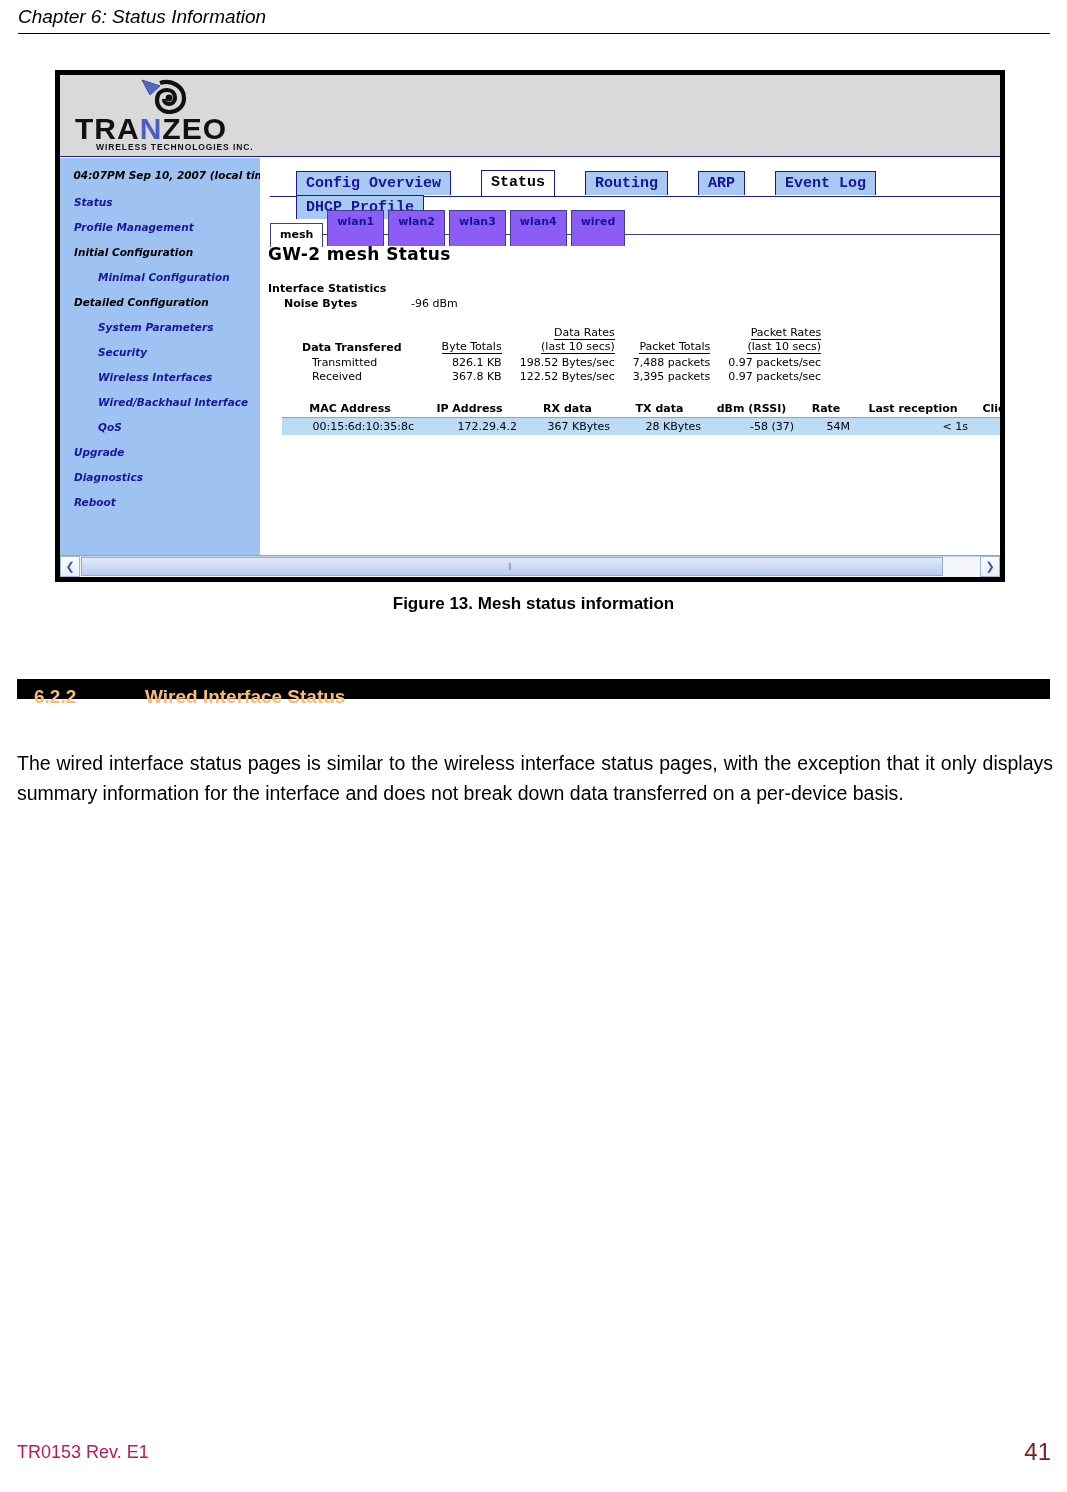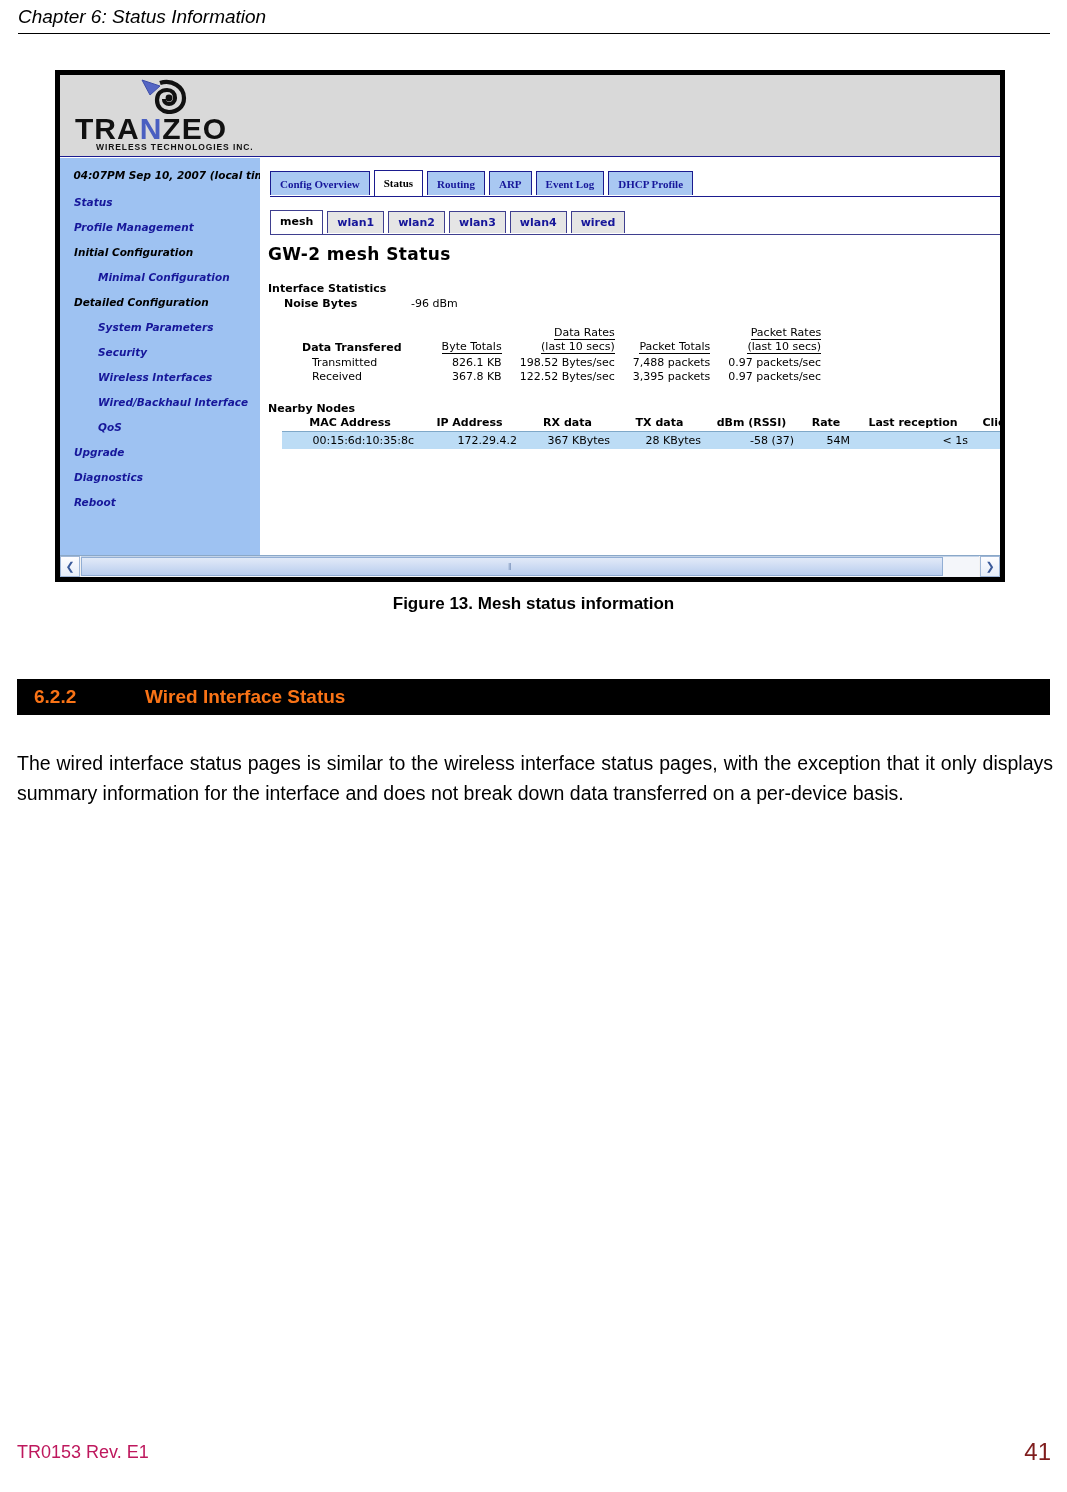--- a/index.html
+++ b/index.html
@@ -132,30 +132,31 @@
     height: 26px;
     border-bottom: 1.5px solid #1b1b8f;
   }
   .tabrow-primary .tab {
     display: inline-block;
     vertical-align: bottom;
     height: 24px;
     line-height: 24px;
     padding: 0 9px;
     margin-right: 4px;
-    font-family: Liberation Serif, serif;
-    font-size: 11px;
+    font-family: Liberation Mono, monospace;
+    font-size: 15px;
     font-weight: bold;
     color: #16169a;
     background: #a9c8f2;
     border: 1.5px solid #1b1b8f;
     border-bottom: none;
     box-sizing: border-box;
     white-space: nowrap;
     position: relative;
+    margin-left: 26px;
   }
   .tabrow-primary .tab.active {
     background: #ffffff;
     color: #000;
     z-index: 3;
     margin-bottom: -1.5px;
     height: 26px;
     line-height: 24px;
   }
 
@@ -163,29 +164,29 @@
   .tabrow-secondary {
     position: absolute;
     left: 10px; top: 52px;
     right: 0;
     height: 24px;
     border-bottom: 1.2px solid #3f3f8f;
   }
   .tabrow-secondary .tab {
     display: inline-block;
     vertical-align: bottom;
-    height: 22px;
+    height: 36px;
     line-height: 22px;
     padding: 0 9px;
     margin-right: 4px;
     font-family: "DejaVu Sans", sans-serif;
     font-size: 11px;
     font-weight: bold;
     color: #16169a;
-    background: #e5e5e5;
+    background: #8b5cf6;
     border: 1.2px solid #3f3f8f;
     border-bottom: none;
     box-sizing: border-box;
     white-space: nowrap;
   }
   .tabrow-secondary .tab.active {
     background: #ffffff;
     color: #000;
     margin-bottom: -1.2px;
     height: 24px;
@@ -341,23 +342,23 @@
     text-align: center;
     font-size: 17px;
     font-weight: bold;
     color: #000;
   }
 
   
   .sec-bar {
     position: absolute;
     left: 17px; top: 679px;
-    width: 1033px; height: 36px;
+    width: 1033px; height: 20px;
     background: #000;
-    color: #f97316;
+    color: #fdba74;
   }
   .sec-bar .sec-num {
     position: absolute;
     left: 17px; top: 7px;
     font-size: 19px;
     font-weight: bold;
   }
   .sec-bar .sec-name {
     position: absolute;
     left: 128px; top: 7px;
@@ -478,21 +479,20 @@
             <tr>
               <td class="lbl">Received</td>
               <td>367.8 KB</td>
               <td>122.52 Bytes/sec</td>
               <td>3,395 packets</td>
               <td>0.97 packets/sec</td>
             </tr>
           </tbody>
         </table>
 
-        <div class="nodes-label">Nearby Nodes</div>
         <table class="nodes">
           <thead>
             <tr>
               <th style="width:128px">MAC Address</th>
               <th style="width:95px">IP Address</th>
               <th style="width:85px">RX data</th>
               <th style="width:83px">TX data</th>
               <th style="width:85px">dBm (RSSI)</th>
               <th style="width:48px">Rate</th>
               <th style="width:110px">Last reception</th>

